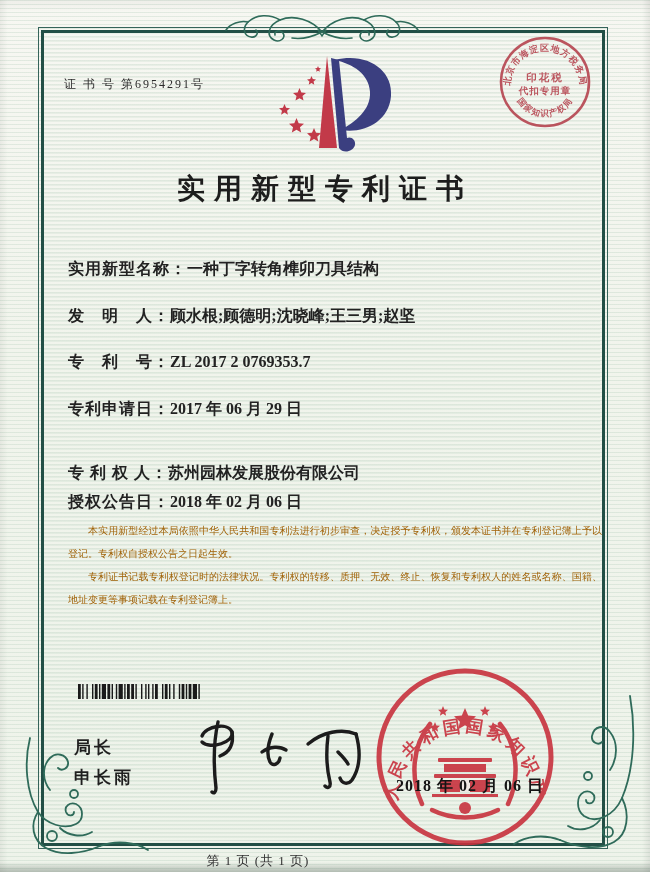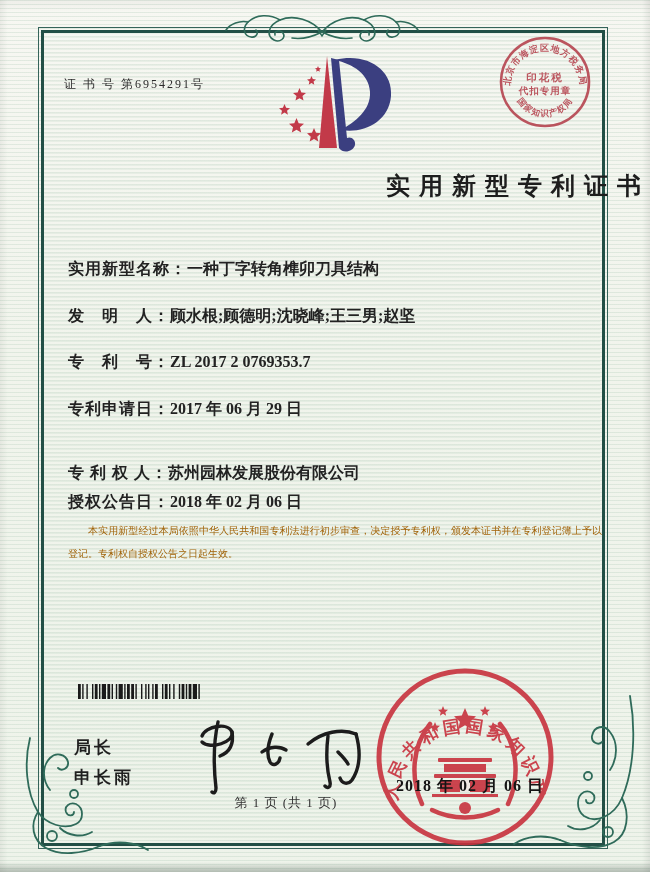--- a/index.html
+++ b/index.html
@@ -17,32 +17,32 @@
                linear-gradient(90deg, rgba(0,0,0,.05) 0, rgba(0,0,0,0) 8px),
                linear-gradient(270deg, rgba(0,0,0,.07) 0, rgba(0,0,0,0) 8px);}
   
   .frame-outer{position:absolute;left:38px;top:27px;width:568px;height:820px;
     border:1px solid #35635a;}
   .frame-inner{position:absolute;inset:2px;border:3px solid #224f46;}
   .paper-tint{position:absolute;left:44px;top:33px;width:556px;height:808px;
     background:repeating-linear-gradient(180deg, rgba(150,190,165,.14) 0 1px, rgba(255,255,255,0) 1px 4px);}
   .abs{position:absolute;}
   .cert-no{left:64px;top:76px;font-size:12px;letter-spacing:2px;color:#2b2b2b;}
-  .title{left:0;top:170px;width:650px;text-align:right;font-size:24px;font-weight:700;
+  .title{left:0;top:170px;width:650px;text-align:center;font-size:28px;font-weight:700;
     letter-spacing:9px;color:#1d1d1d;}
   .field-row{left:68px;width:520px;font-size:16px;font-weight:600;color:#222;white-space:nowrap;}
   .field-row .lbl{letter-spacing:1px;}
   .paras{left:68px;top:519px;width:534px;font-size:10px;line-height:23px;
     text-align:justify;color:#a16207;font-weight:400;}
   .paras p{margin:0;text-indent:2em;}
   .signer{left:74px;font-size:17px;font-weight:700;color:#1f1f1f;letter-spacing:3px;
     font-family:"Liberation Sans","DejaVu Sans",sans-serif;}
   .issue-date{left:396px;top:776px;font-size:16px;font-weight:700;color:#141414;
     letter-spacing:1px;z-index:6;}
-  .footer{left:0;top:794px;width:516px;text-align:center;font-size:13px;color:#333;letter-spacing:1px;padding-left:28px;}
+  .footer{left:0;top:852px;width:516px;text-align:center;font-size:13px;color:#333;letter-spacing:1px;}
   svg{position:absolute;overflow:visible;}
   .seal{opacity:.9;}
   .stamp{opacity:.85;}
 </style>
 </head>
 <body>
 
 <div class="photo-shade"></div>
 
 <div class="frame-outer">
@@ -104,20 +104,21 @@
 
 <div class="abs field-row" style="top:259px"><span class="lbl">实用新型名称：</span><span>一种丁字转角榫卯刀具结构</span></div>
 <div class="abs field-row" style="top:306px"><span class="lbl">发　明　人：</span><span>顾水根;顾德明;沈晓峰;王三男;赵坚</span></div>
 <div class="abs field-row" style="top:352px"><span class="lbl">专　利　号：</span><span>ZL 2017 2 0769353.7</span></div>
 <div class="abs field-row" style="top:399px"><span class="lbl">专利申请日：</span><span>2017 年 06 月 29 日</span></div>
 <div class="abs field-row" style="top:463px"><span class="lbl">专 利 权 人：</span><span>苏州园林发展股份有限公司</span></div>
 <div class="abs field-row" style="top:492px"><span class="lbl">授权公告日：</span><span>2018 年 02 月 06 日</span></div>
 
 <div class="abs paras">
   <p>本实用新型经过本局依照中华人民共和国专利法进行初步审查，决定授予专利权，颁发本证书并在专利登记簿上予以登记。专利权自授权公告之日起生效。</p>
+  <p>专利证书记载专利权登记时的法律状况。专利权的转移、质押、无效、终止、恢复和专利权人的姓名或名称、国籍、地址变更等事项记载在专利登记簿上。</p>
 </div>
 
 <svg id="barcode" style="left:78px;top:684px;" width="170" height="15" viewBox="0 0 170 15">
     <rect x="0" y="0" width="2.8" height="15" fill="#1a1a1a"></rect>
     <rect x="4.199999999999999" y="0" width="1.4" height="15" fill="#1a1a1a"></rect>
     <rect x="8.399999999999999" y="0" width="1.4" height="15" fill="#1a1a1a"></rect>
     <rect x="13.999999999999998" y="0" width="1.4" height="15" fill="#1a1a1a"></rect>
     <rect x="16.799999999999997" y="0" width="2.8" height="15" fill="#1a1a1a"></rect>
     <rect x="20.999999999999996" y="0" width="1.4" height="15" fill="#1a1a1a"></rect>
     <rect x="23.799999999999994" y="0" width="4.199999999999999" height="15" fill="#1a1a1a"></rect>

